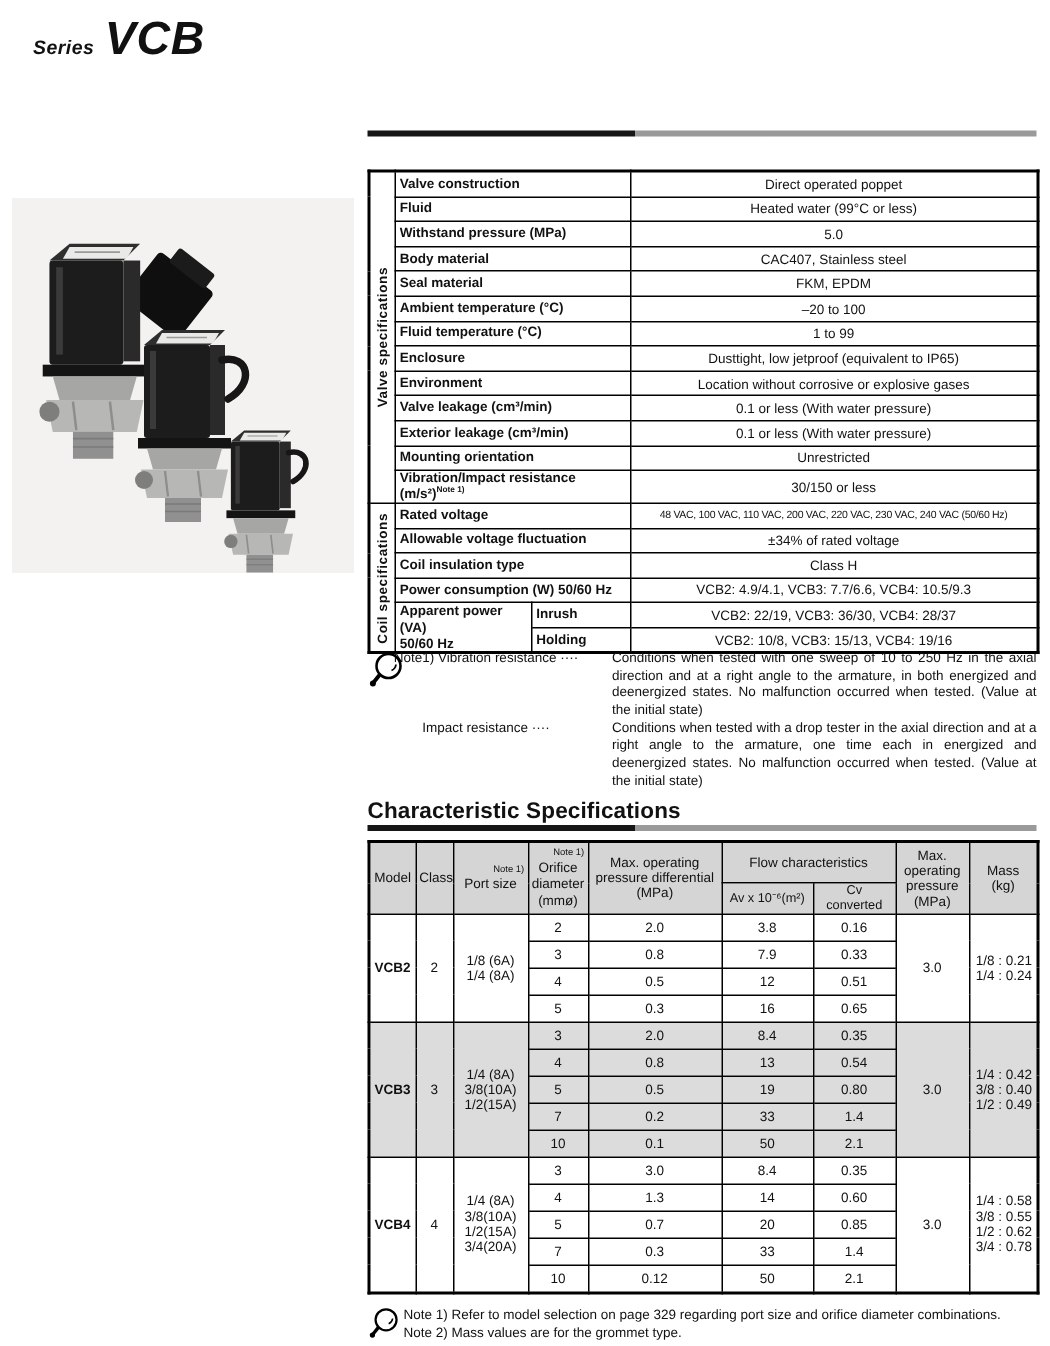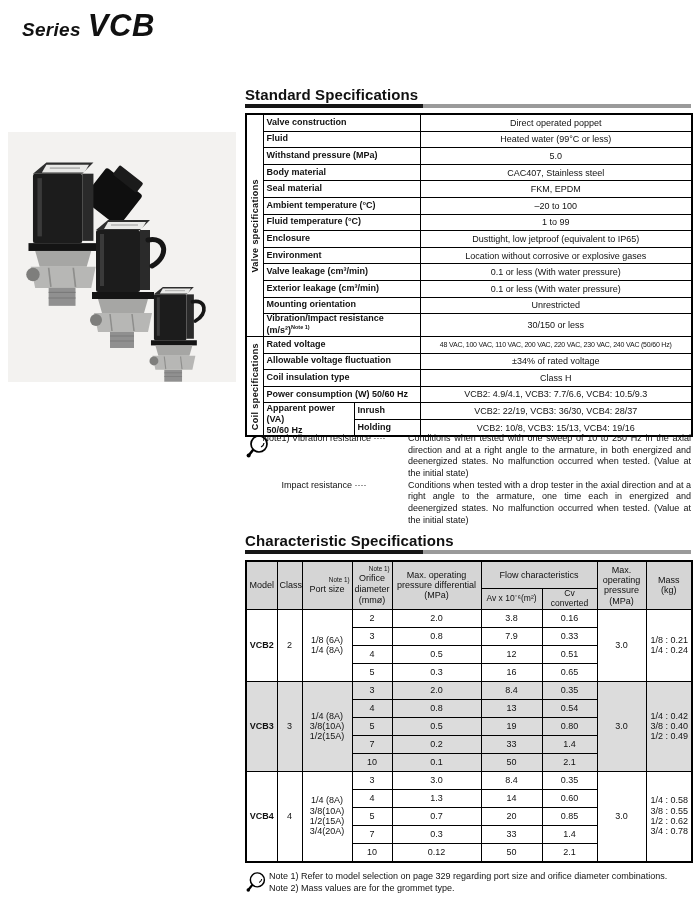--- a/index.html
+++ b/index.html
@@ -3,21 +3,21 @@
 <meta charset="utf-8">
 <style>
   html,body { margin:0; padding:0; }
   body {
     width:700px; height:897px; background:#ffffff; color:#111;
     font-family:"Liberation Sans", sans-serif; position:relative; overflow:hidden;
   }
   
   .series-title { position:absolute; left:22px; top:8px; display:inline-flex; align-items:baseline;
     font-style:italic; font-weight:bold; }
-  .series-prefix { font-size:19px; margin-right:7px; letter-spacing:0.3px;text-align:right; }
+  .series-prefix { font-size:13px; margin-right:7px; letter-spacing:0.3px;text-align:right; }
   .series-name { font-size:31px; letter-spacing:0.5px; }
 
   
   .photo-wrap { position:absolute; left:8px; top:132px; width:228px; height:250px; }
 
   
   .col-right { position:absolute; left:245px; top:86px; width:446px; height:811px; }
   .sec-heading { font-size:15px; font-weight:bold; letter-spacing:0.1px; line-height:17px; }
   .rule { height:4px; margin-top:1px;
     background:linear-gradient(to right, #161616 0 40%, #9a9a9a 40% 100%); }
@@ -112,21 +112,20 @@
     <g transform="translate(140,152) scale(0.74)">
         <use href="#valve"></use>
         <use href="#cable"></use>
       </g>
   </svg>
 </div>
 
 <div class="col-right">
 
   <div class="std-block">
-    <div class="sec-heading">Standard Specifications</div>
     <div class="rule"></div>
   </div>
 
   <div class="std-table-pos">
     <table class="spec-table outer">
       <colgroup>
           <col style="width:17px">
           <col style="width:91px">
           <col style="width:66px">
           <col style="width:272px">

